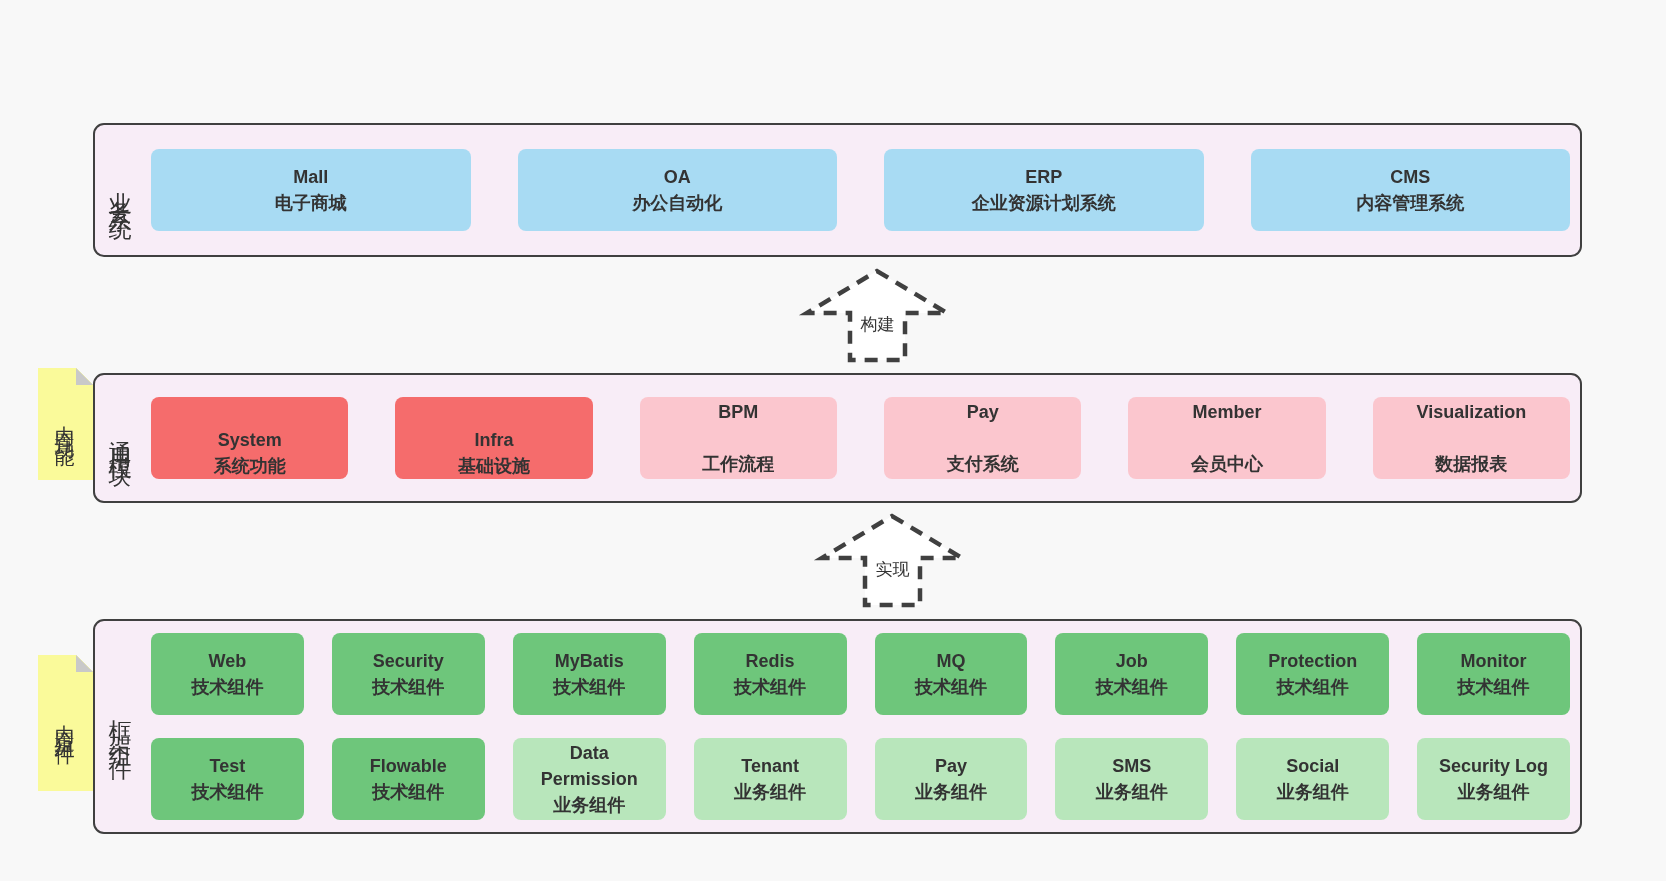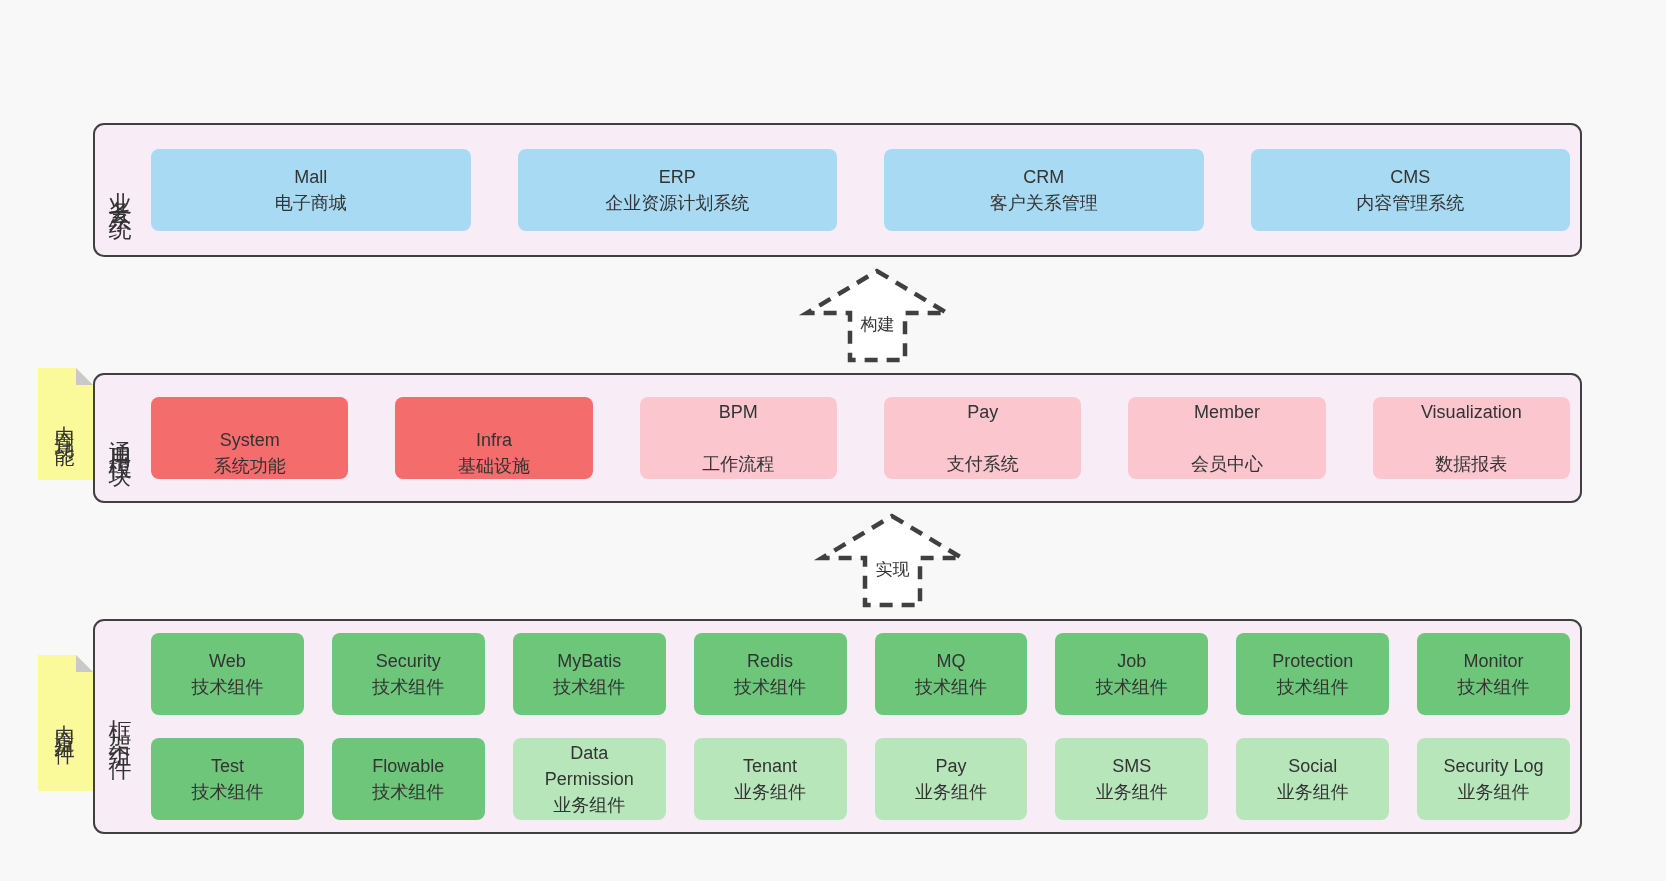--- a/index.html
+++ b/index.html
@@ -34,21 +34,21 @@
 
   .rows{flex:1;display:flex;flex-direction:column;gap:23px;margin:0 10px 0 4px;}
   .box-row{display:flex;}
   .box-row.cols-6{gap:47px;}
   .box-row.cols-8{gap:28px;}
 
   .box{
     flex:1;height:82px;border-radius:8px;
     display:flex;flex-direction:column;align-items:center;justify-content:center;
     text-align:center;font-size:18px;line-height:26px;
-    padding:0 12px;box-sizing:border-box;color:var(--text);
+    padding:0 12px;box-sizing:border-box;color:var(--text);font-weight:bold;
   }
   .box.blue{background:var(--blue);}
   .box.red{background:var(--red);justify-content:flex-end;}
   .box.pink{background:var(--pink);gap:26px;}
   .box.green{background:var(--green);}
   .box.lightgreen{background:var(--light-green);}
 
   
   .sticky{
     position:absolute;width:55px;z-index:0;
@@ -95,26 +95,26 @@
   <div class="side-label-wrap">
     <div class="side-label">业务系统</div>
   </div>
   <div class="rows">
       <div class="box-row cols-6">
         <div class="box blue">
           <div>Mall</div>
           <div>电子商城</div>
         </div>
         <div class="box blue">
+          <div>OA</div>
+          <div>办公自动化</div>
+        </div>
+        <div class="box blue">
           <div>ERP</div>
           <div>企业资源计划系统</div>
-        </div>
-        <div class="box blue">
-          <div>CRM</div>
-          <div>客户关系管理</div>
         </div>
         <div class="box blue">
           <div>CMS</div>
           <div>内容管理系统</div>
         </div>
       </div>
     </div>
 </div>
 
 <div class="panel" id="panel-modules">

